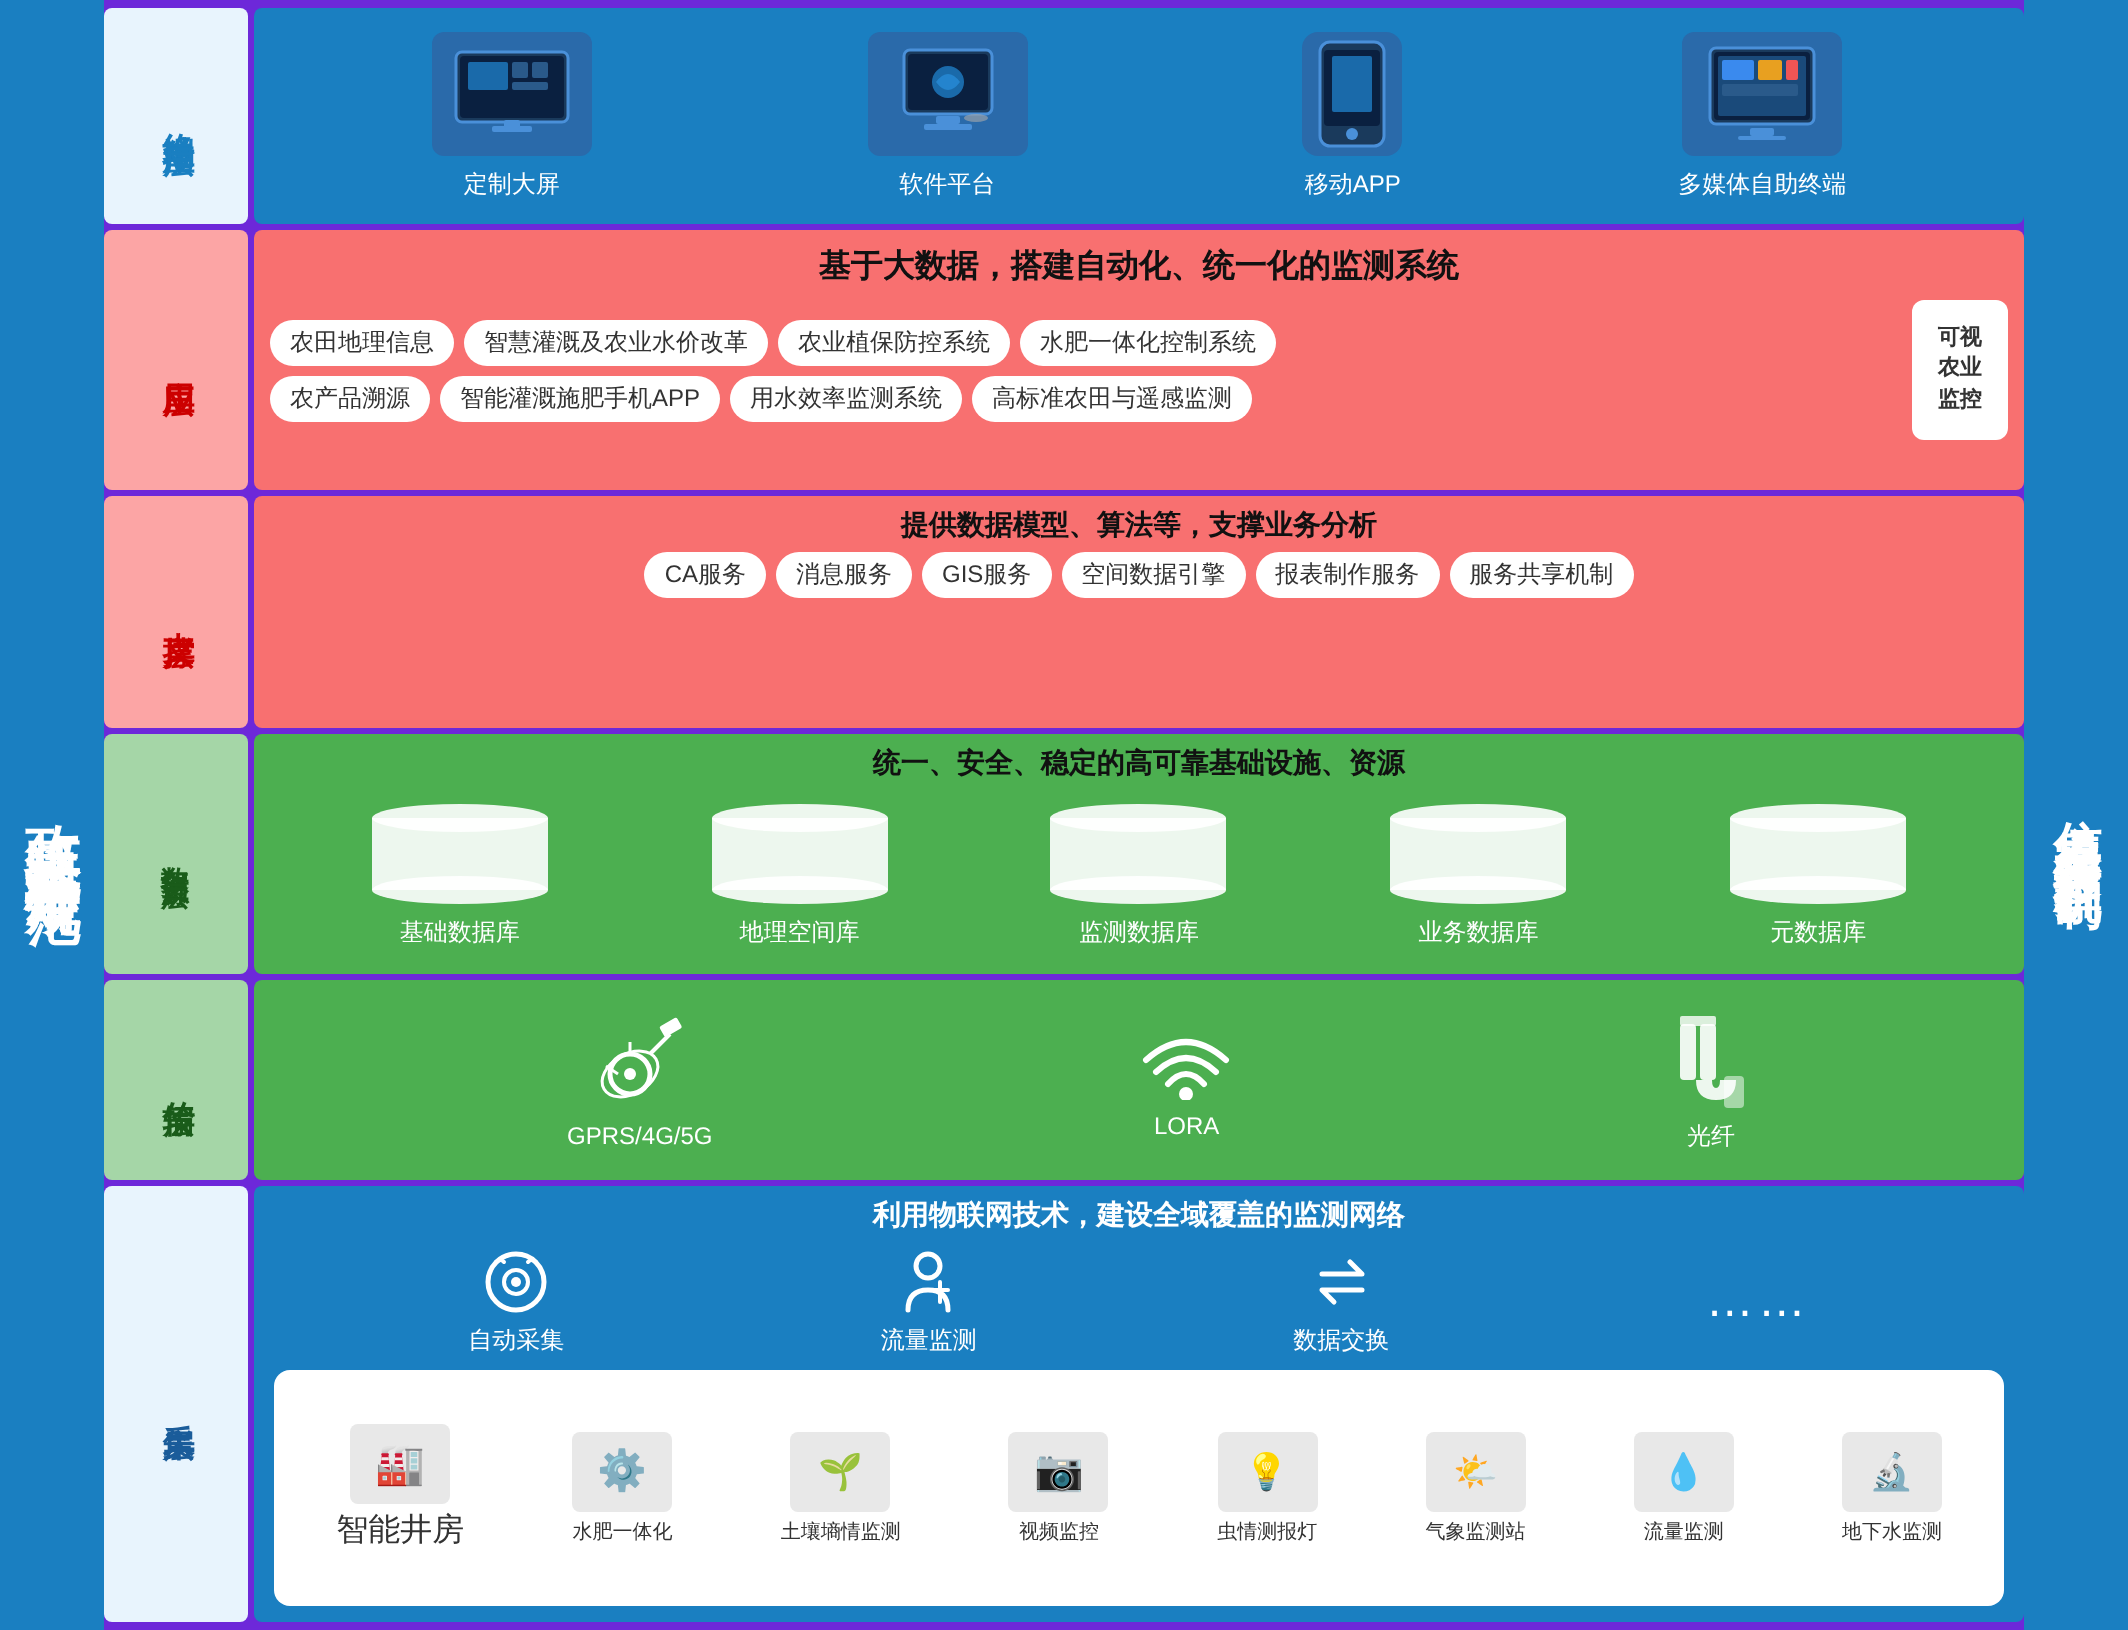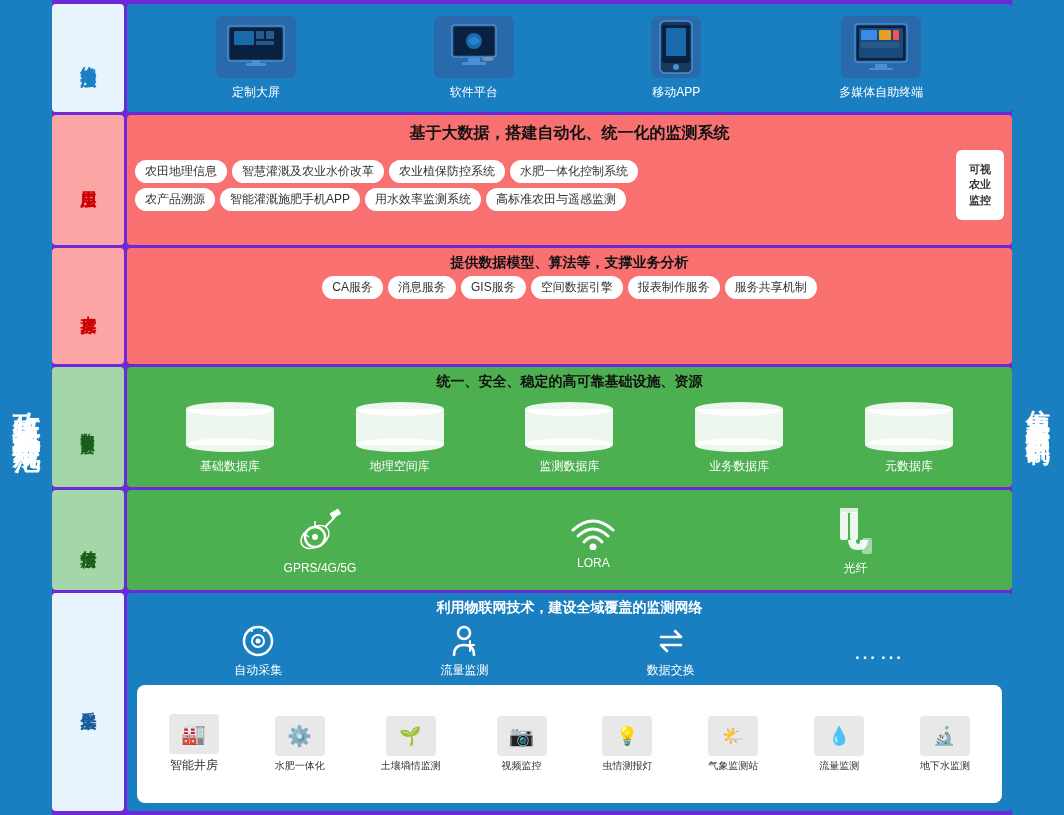--- a/index.html
+++ b/index.html
@@ -496,21 +496,21 @@
 
           <div style="display:flex;flex-direction:column;align-items:center;gap:3px;">
             <div style="color:white;font-size:24px;letter-spacing:2px;">……</div>
           </div>
         </div>
 
         <div style="background:white;border-radius:8px;padding:8px 6px;display:flex;justify-content:space-around;align-items:center;flex:1;margin:0 2px 2px 2px;gap:4px;">
 
           <div class="device-item">
             <div class="device-icon" style="background:#e8e8e8;font-size:20px;">🏭</div>
-            <span style="font-size:12px;color:#333;text-align:center;">智能井房</span>
+            <span style="font-size:16px;color:#333;text-align:center;">智能井房</span>
           </div>
 
           <div class="device-item">
             <div class="device-icon" style="background:#e8e8e8;font-size:20px;">⚙️</div>
             <span style="font-size:10px;color:#333;text-align:center;">水肥一体化</span>
           </div>
 
           <div class="device-item">
             <div class="device-icon" style="background:#e8e8e8;font-size:18px;">🌱</div>
             <span style="font-size:10px;color:#333;text-align:center;">土壤墒情监测</span>

